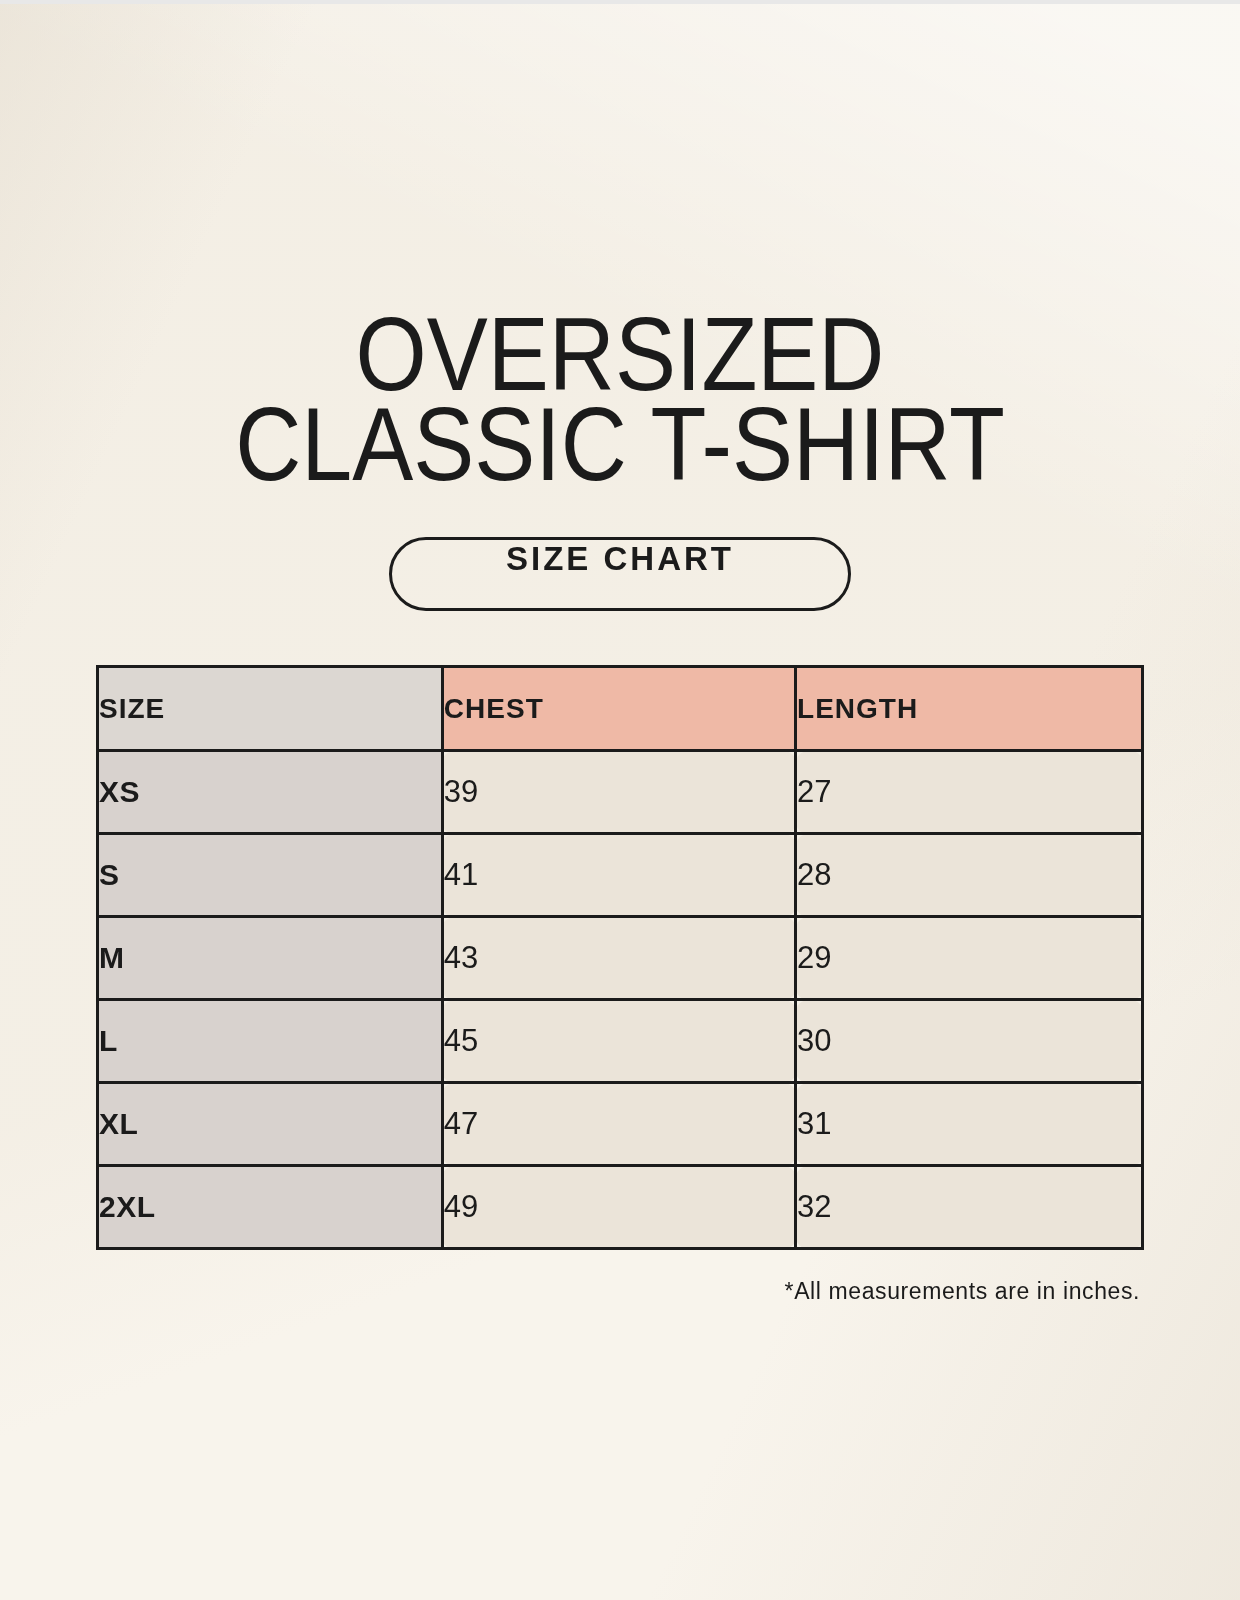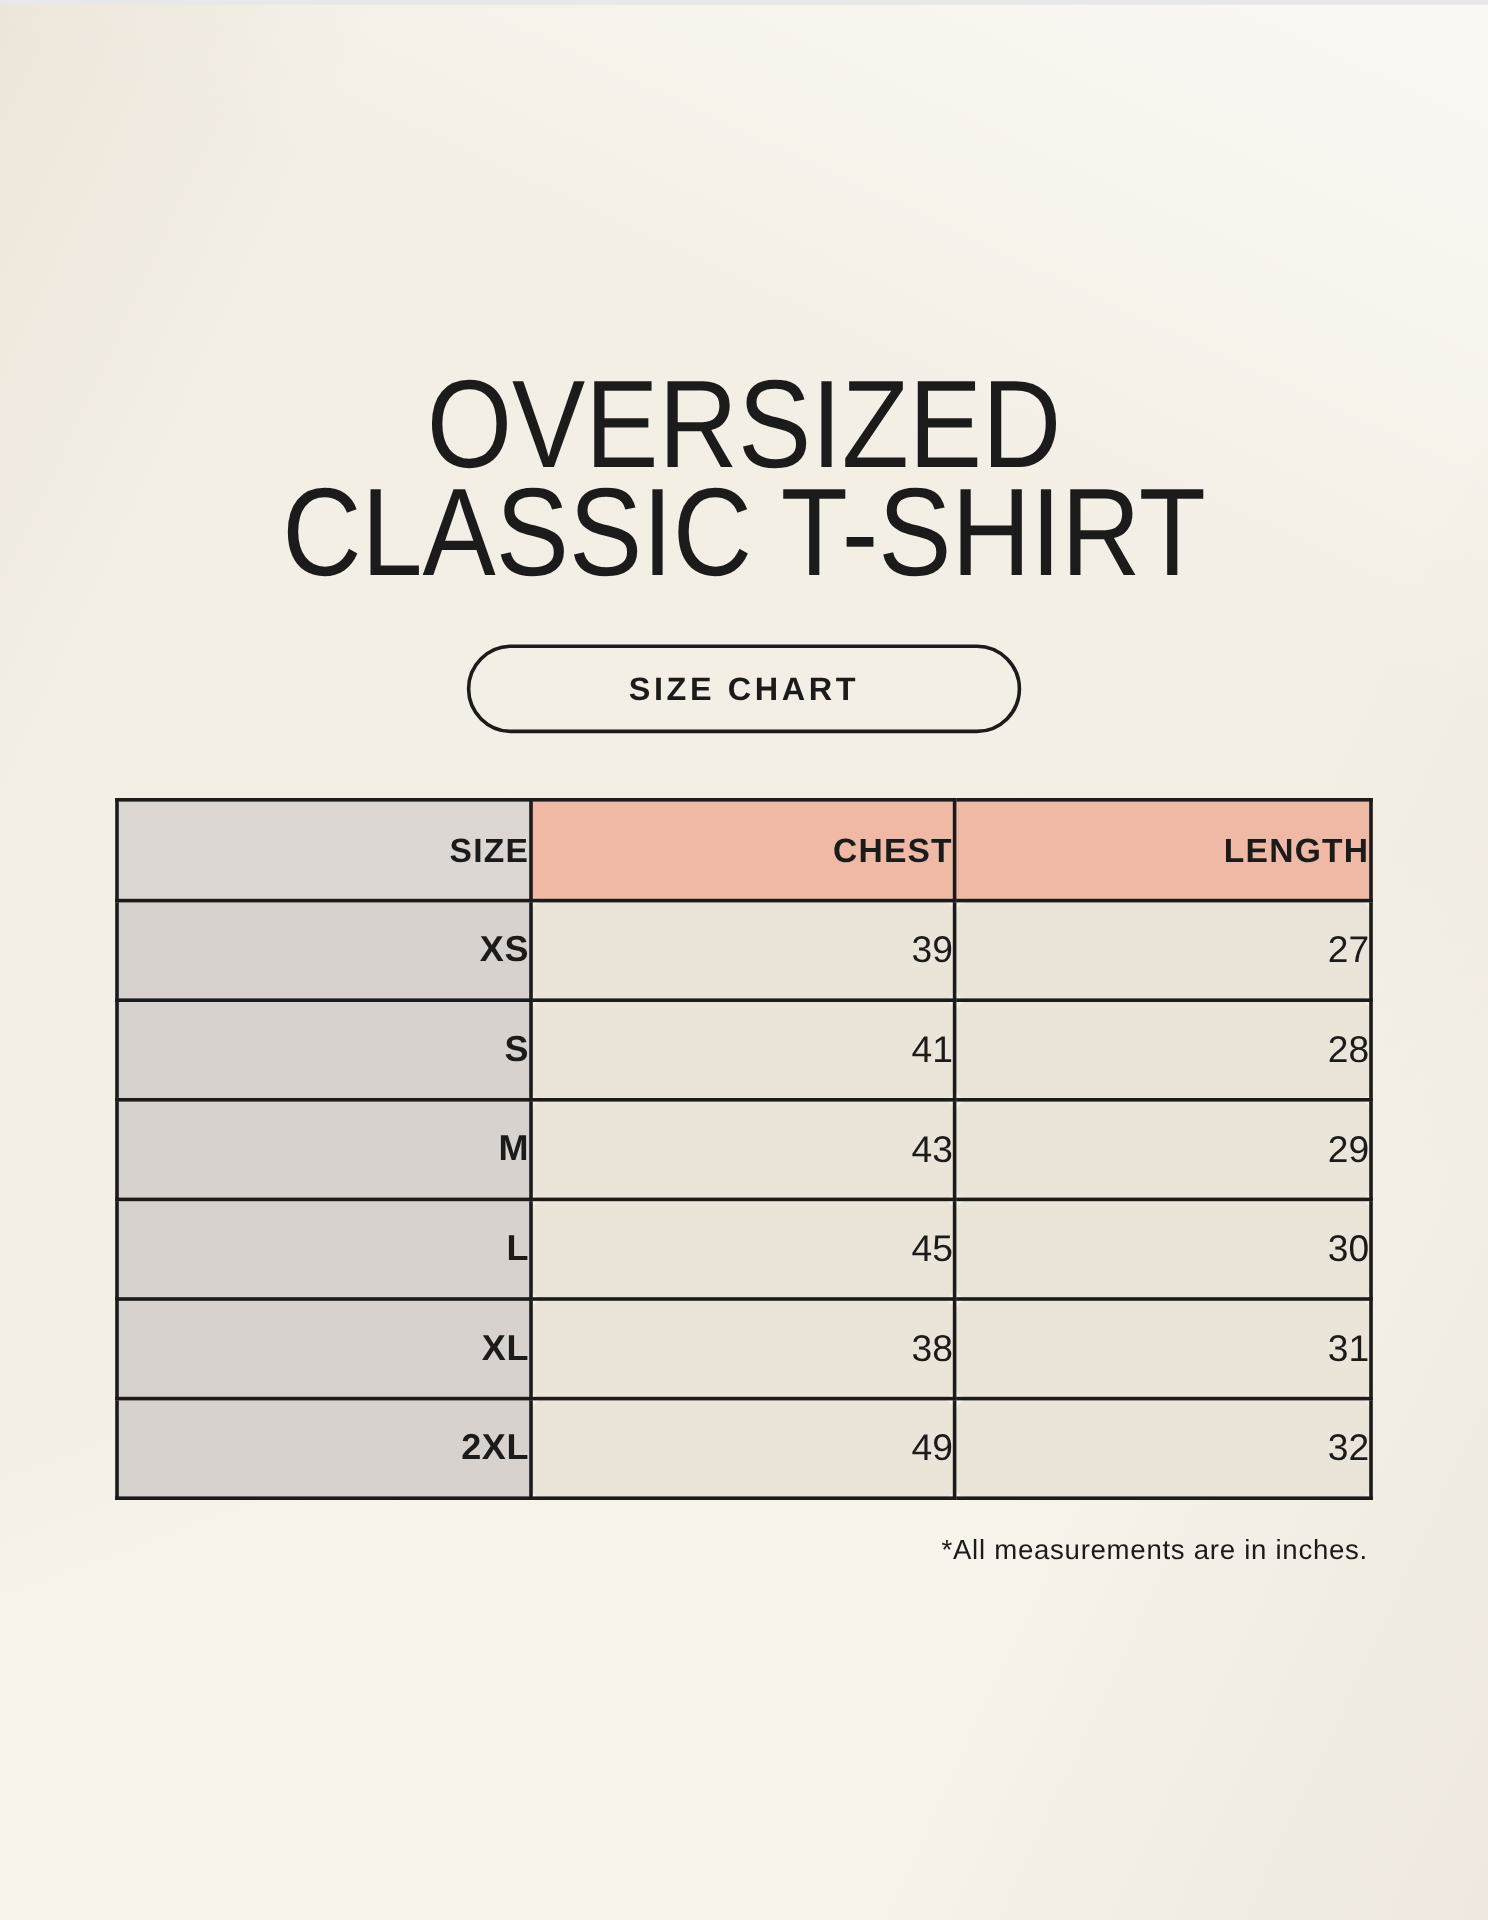--- a/index.html
+++ b/index.html
@@ -41,23 +41,22 @@
   .pill {
     position: absolute;
     top: 533px;
     left: 50%;
     transform: translateX(-50%);
     width: 462px;
     height: 74px;
     border: 3px solid var(--border, #1b1b1b);
     border-radius: 40px;
     display: flex;
-    align-items: center;
     justify-content: center;
-    font-size: 27px;
+    font-size: 33px;
     font-weight: 700;
     letter-spacing: 3px;
     background: transparent;
     cursor: pointer;
   }
 
   
   table.size-table {
     position: absolute;
     top: 661px;
@@ -65,21 +64,21 @@
     width: 1048px;
     border-collapse: collapse;
     table-layout: fixed;
   }
   .size-table col.c-size   { width: 33.0%; }
   .size-table col.c-chest  { width: 33.8%; }
   .size-table col.c-length { width: 33.2%; }
 
   .size-table th, .size-table td {
     border: 3px solid var(--border, #1b1b1b);
-    text-align: right;
+    text-align: left;
     vertical-align: middle;
   }
   .size-table thead th { height: 84px; font-size: 28px; font-weight: 700; letter-spacing: 1px; }
   .size-table tbody td { height: 83px; }
 
   .size-table thead th.hd-size { background: var(--size-header-bg, #dcd7d2); }
   .size-table thead th.hd-pink { background: var(--measure-header-bg, #efb9a6); }
 
   .size-table tbody td.cell-size {
     background: var(--size-column-bg, #d8d2ce);
@@ -148,21 +147,21 @@
         <td class="cell-val">43</td>
         <td class="cell-val">29</td>
       </tr>
       <tr>
         <td class="cell-size">L</td>
         <td class="cell-val">45</td>
         <td class="cell-val">30</td>
       </tr>
       <tr>
         <td class="cell-size">XL</td>
-        <td class="cell-val">38</td>
+        <td class="cell-val">47</td>
         <td class="cell-val">31</td>
       </tr>
       <tr>
         <td class="cell-size">2XL</td>
         <td class="cell-val">49</td>
         <td class="cell-val">32</td>
       </tr>
     </tbody>
   </table>
 

